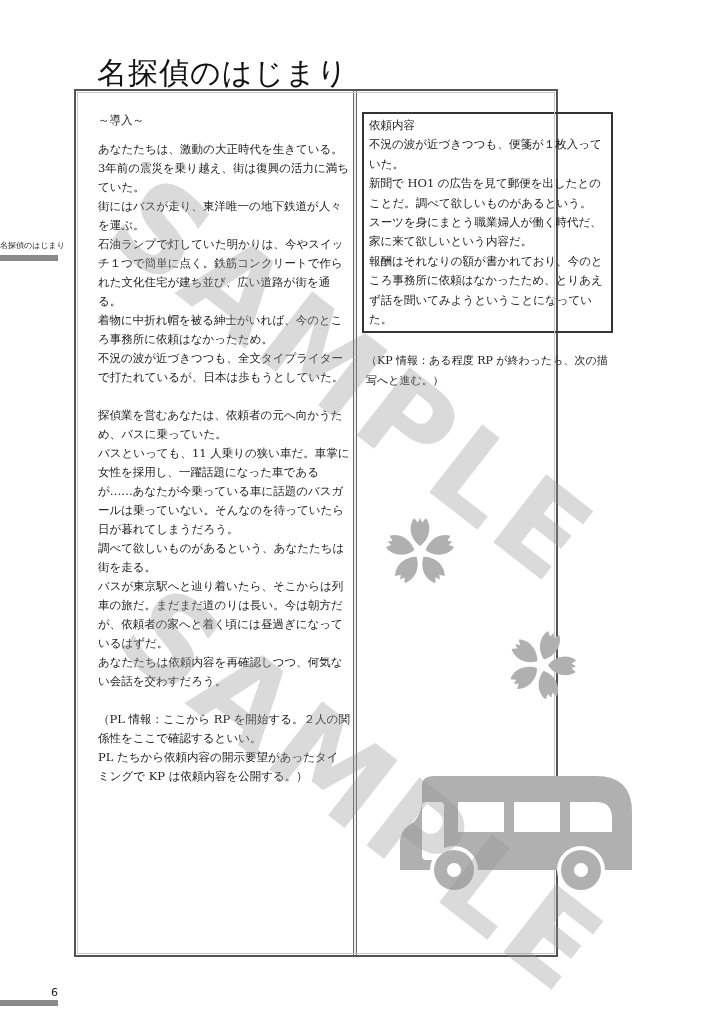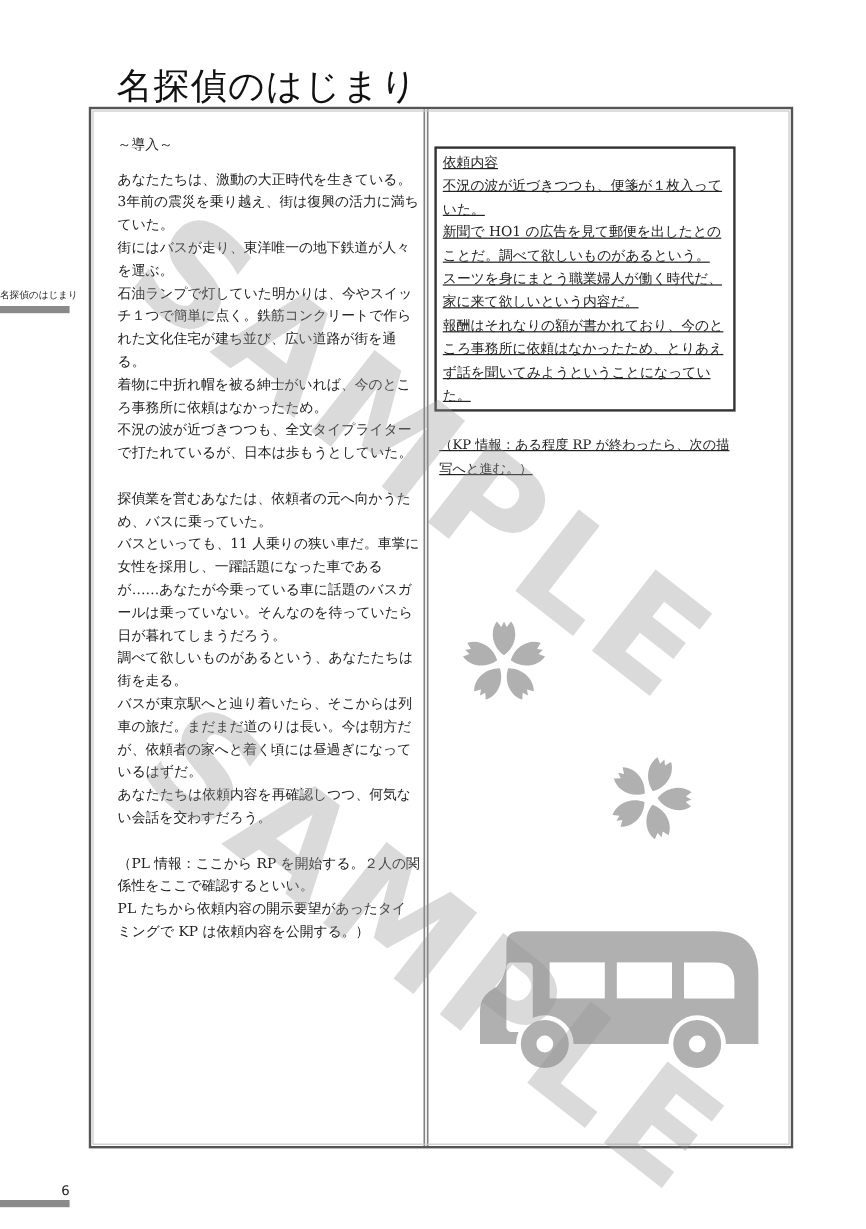--- a/index.html
+++ b/index.html
@@ -23,40 +23,40 @@
     .page-num {
       position: absolute; left: 0; top: 986px; width: 58px;
     }
     .page-num .num {
       font-family: "DejaVu Sans", "Liberation Sans", sans-serif;
       font-size: 11px; text-align: right; color: #222; padding-right: 0px; line-height: 13px;
     }
     .page-num .bar { height: 6px; background: #8a8a8a; width: 58px; margin-top: 1px; }
 
     .frame {
-      position: absolute; left: 74px; top: 89px; width: 587px; height: 868px;
+      position: absolute; left: 74px; top: 89px; width: 484px; height: 868px;
       border: 2px solid #555; box-sizing: border-box;
     }
     .frame::after {
       content: ""; position: absolute; left: 1px; top: 1px; right: 1px; bottom: 1px;
       border: 1px solid #c8c8c8; pointer-events: none;
     }
     .divider {
       position: absolute; left: 277px; top: 0; bottom: 0; width: 4px;
       border-left: 1px solid #666; border-right: 1px solid #666; box-sizing: border-box; background: #eee;
     }
     .col-left {
       position: absolute; left: 22px; top: 20px; width: 252px;
       font-size: 11.5px; line-height: 19px; color: #222;
     }
     .col-left p { margin: 0; }
     .col-left .heading { margin-bottom: 10px; }
     .gap { height: 19px; }
     .col-right {
-      position: absolute; left: 286px; top: 31px; width: 256px; text-decoration: underline;
+      position: absolute; left: 286px; top: 21px; width: 256px;
     }
     .request-box {
       border: 2px solid #333; padding: 2px 4px 2px 5px; box-sizing: border-box; width: 251px;
       font-size: 11.5px; line-height: 19.4px; background: transparent;
     }
     .request-box p { margin: 0; }
     .kp-info { margin-top: 18px; font-size: 11px; line-height: 19.4px; padding-left: 4px; }
     .kp-info p { margin: 0; }
 
     .watermark {

